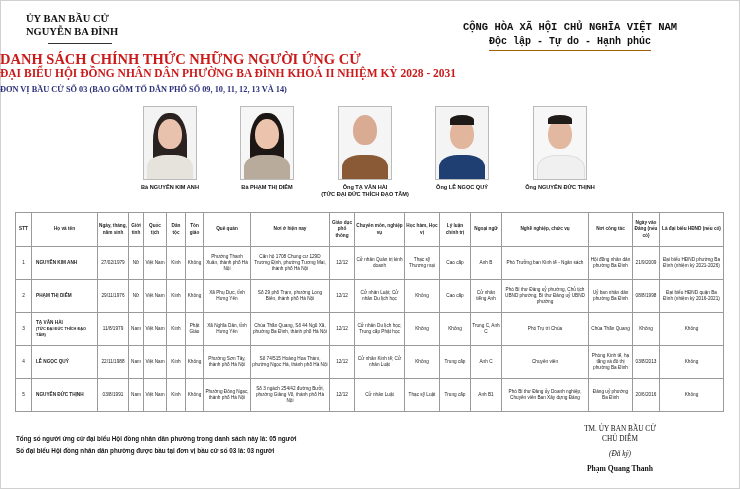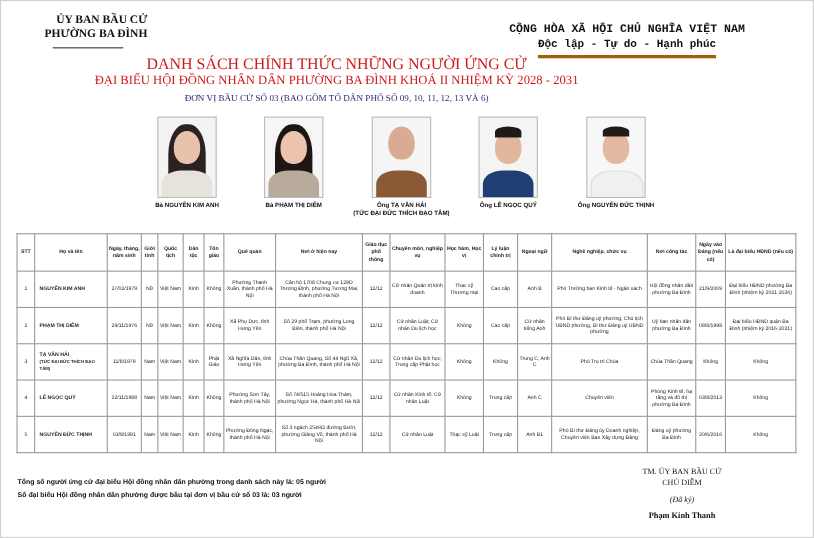--- a/index.html
+++ b/index.html
@@ -1,22 +1,22 @@
 <!DOCTYPE html>
 <html><head>
 <meta charset="utf-8">
 <style>
   html, body { margin:0; padding:0; }
   body { width:740px; height:489px; background:#ffffff; position:relative; overflow:hidden; font-family:"Liberation Sans", sans-serif; color:#111; }
   .frame { position:absolute; left:0; top:0; width:738px; height:487px; border:1px solid #d0d0d0; }
-  .hdr-left { position:absolute; left:26px; top:12px; width:108px; text-align:right; font-family:"Liberation Serif", serif; font-weight:bold; font-size:10.5px; line-height:13px; }
+  .hdr-left { position:absolute; left:26px; top:12px; width:108px; text-align:left; font-family:"Liberation Serif", serif; font-weight:bold; font-size:10.5px; line-height:13px; }
   .hdr-left .rule { width:64px; height:1px; background:#333; margin:5px auto 0; }
   .hdr-right { position:absolute; left:420px; top:20px; width:300px; text-align:center; font-family:Liberation Mono, monospace; font-weight:bold; font-size:10.5px; line-height:14px; }
-  .hdr-right .motto { display:inline-block; border-bottom:3px solid #a16207; padding-bottom:1px; font-size:10px; }
-  .title-block { position:absolute; left:0; width:612px; text-align:center; font-family:"Liberation Serif", serif; font-weight:normal; }
+  .hdr-right .motto { display:inline-block; border-bottom:1px solid #a16207; padding-bottom:1px; font-size:10px; }
+  .title-block { position:absolute; left:0; width:612px; font-family:"Liberation Serif", serif; font-weight:bold; }
   .t1 { top:51px; color:#cc1a1a; font-size:14.5px; }
   .t2 { top:67px; color:#cc1a1a; font-size:11.5px; }
   .t3 { top:85px; color:#2a2f7a; font-size:8.3px; }
   .photos { position:absolute; left:130px; top:106px; width:480px; height:100px; }
   .cand { position:absolute; top:0; width:110px; text-align:center; }
   .photo { width:52px; height:72px; margin:0 auto; border:1px solid #bbb; position:relative; overflow:hidden; background:#f4f4f4; }
   .photo .head { position:absolute; left:14px; top:12px; width:24px; height:30px; border-radius:50% 50% 45% 45%; }
   .photo .hair { position:absolute; left:9px; top:6px; width:34px; height:60px; border-radius:45% 45% 10% 10%; }
   .photo .body { position:absolute; left:3px; top:48px; width:46px; height:30px; border-radius:40% 40% 0 0; }
   .cand .cap { font-size:5.6px; font-weight:bold; margin-top:4px; line-height:7px; color:#111; }
@@ -33,32 +33,32 @@
   .sign .it { font-style:italic; margin-top:5px; }
   .sign .nm { font-weight:bold; margin-top:5px; font-size:7.6px; }
 </style>
 </head>
 <body>
 
 <div class="frame"></div>
 
 <div class="hdr-left">
   <div>ỦY BAN BẦU CỬ</div>
-  <div>PHƯỜNG BA ĐÌNH</div>
+  <div>NGUYỄN BA ĐÌNH</div>
   <div class="rule"></div>
 </div>
 
 <div class="hdr-right">
   <div>CỘNG HÒA XÃ HỘI CHỦ NGHĨA VIỆT NAM</div>
   <div><span class="motto">Độc lập - Tự do - Hạnh phúc</span></div>
 </div>
 
 <div class="title-block t1">DANH SÁCH CHÍNH THỨC NHỮNG NGƯỜI ỨNG CỬ</div>
 <div class="title-block t2">ĐẠI BIỂU HỘI ĐỒNG NHÂN DÂN PHƯỜNG BA ĐÌNH KHOÁ II NHIỆM KỲ 2028 - 2031</div>
-<div class="title-block t3">ĐƠN VỊ BẦU CỬ SỐ 03 (BAO GỒM TỔ DÂN PHỐ SỐ 09, 10, 11, 12, 13 VÀ 6)</div>
+<div class="title-block t3">ĐƠN VỊ BẦU CỬ SỐ 03 (BAO GỒM TỔ DÂN PHỐ SỐ 09, 10, 11, 12, 13 VÀ 14)</div>
 
 <div class="photos">
   <div class="cand" style="left:-15px">
     <div class="photo" style="background:#f3f3f3">
       <div class="hair" style="background:#2a2220"></div>
       <div class="head" style="background:#e9c2ae"></div>
       <div class="body" style="background:#e6e2dc"></div>
     </div>
     <div class="cap">Bà NGUYỄN KIM ANH</div>
   </div>
@@ -251,14 +251,14 @@
 
 <div class="summary">
   <div>Tổng số người ứng cử đại biểu Hội đồng nhân dân phường trong danh sách này là: 05 người</div>
   <div>Số đại biểu Hội đồng nhân dân phường được bầu tại đơn vị bầu cử số 03 là: 03 người</div>
 </div>
 
 <div class="sign">
   <div class="b">TM. ỦY BAN BẦU CỬ</div>
   <div class="b">CHỦ DIỄM</div>
   <div class="it">(Đã ký)</div>
-  <div class="nm">Phạm Kinh Thanh</div>
+  <div class="nm">Phạm Quang Thanh</div>
 </div>
 
 </body></html>

